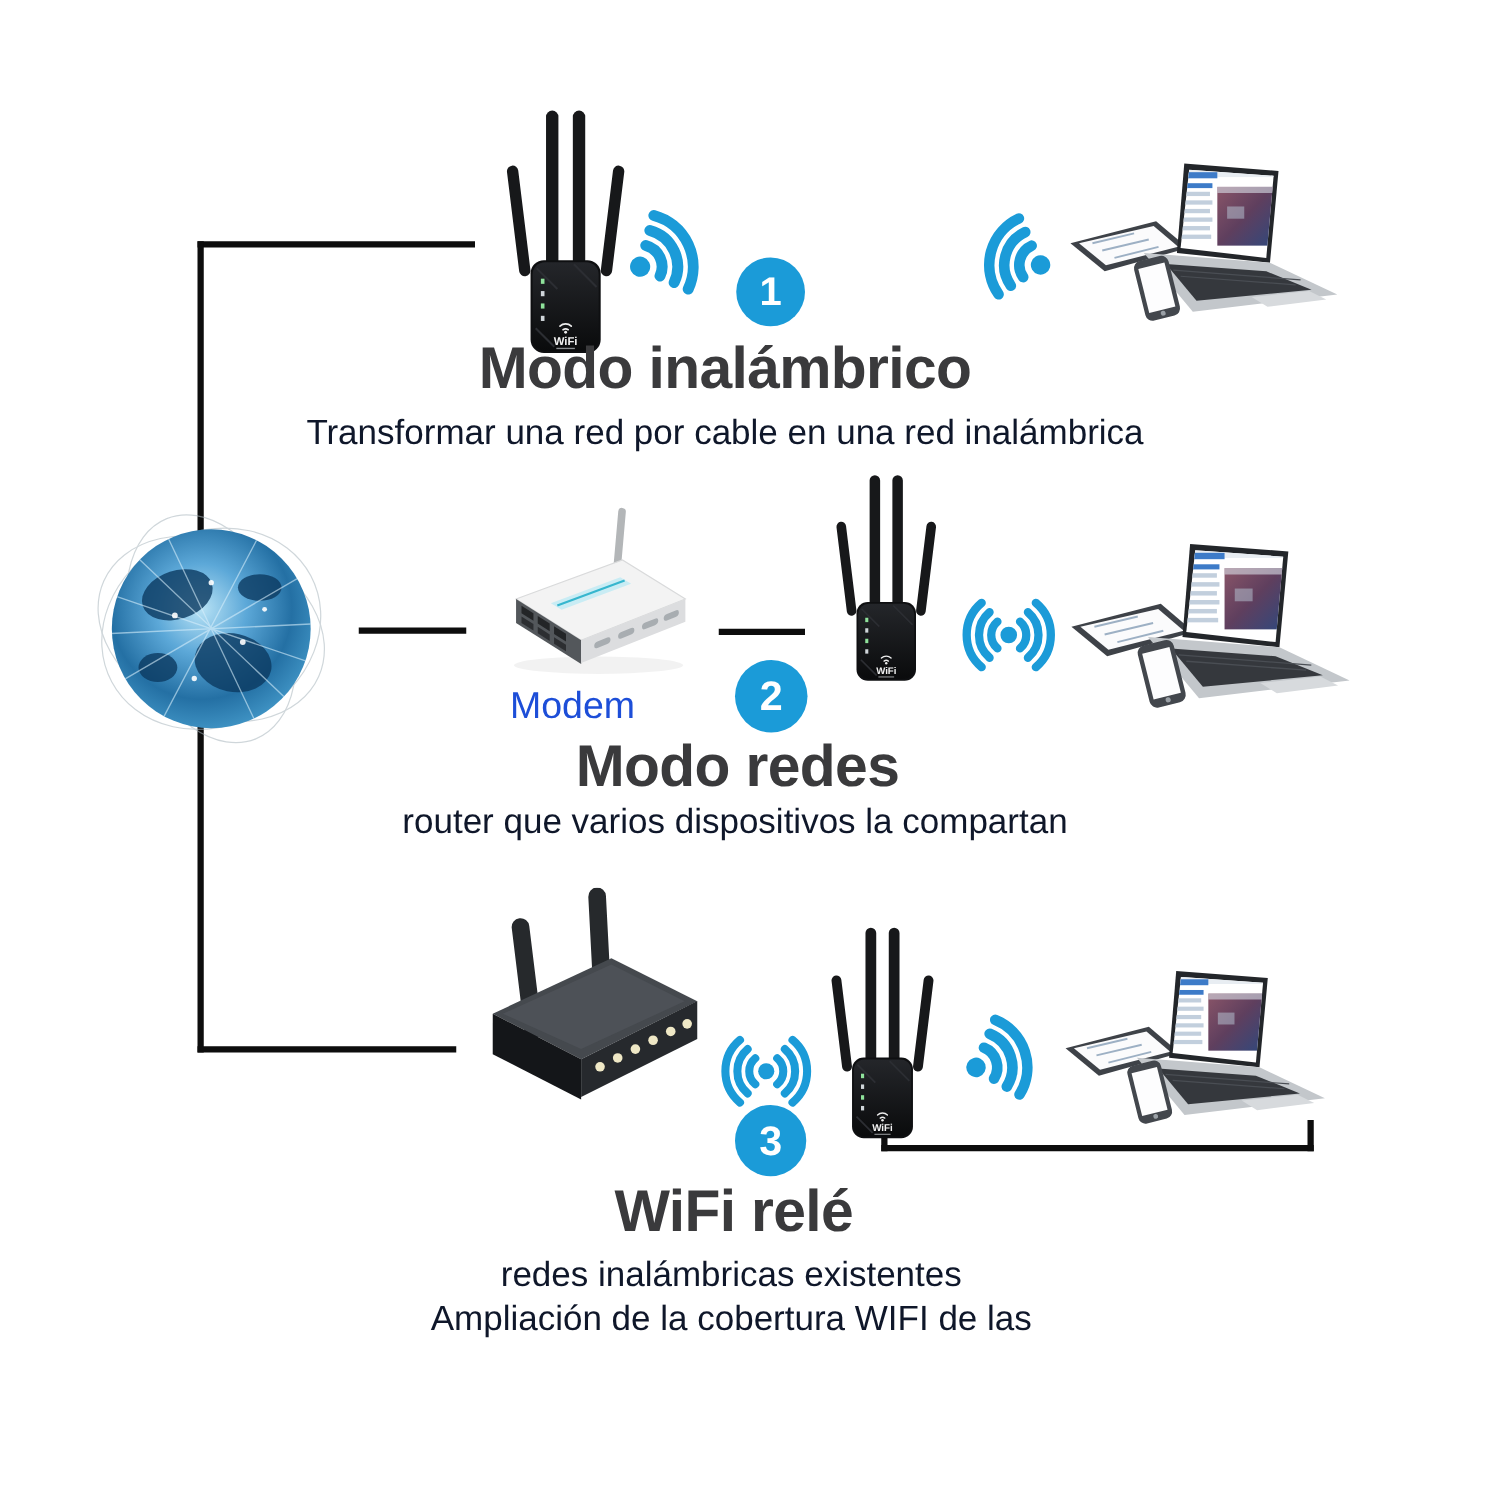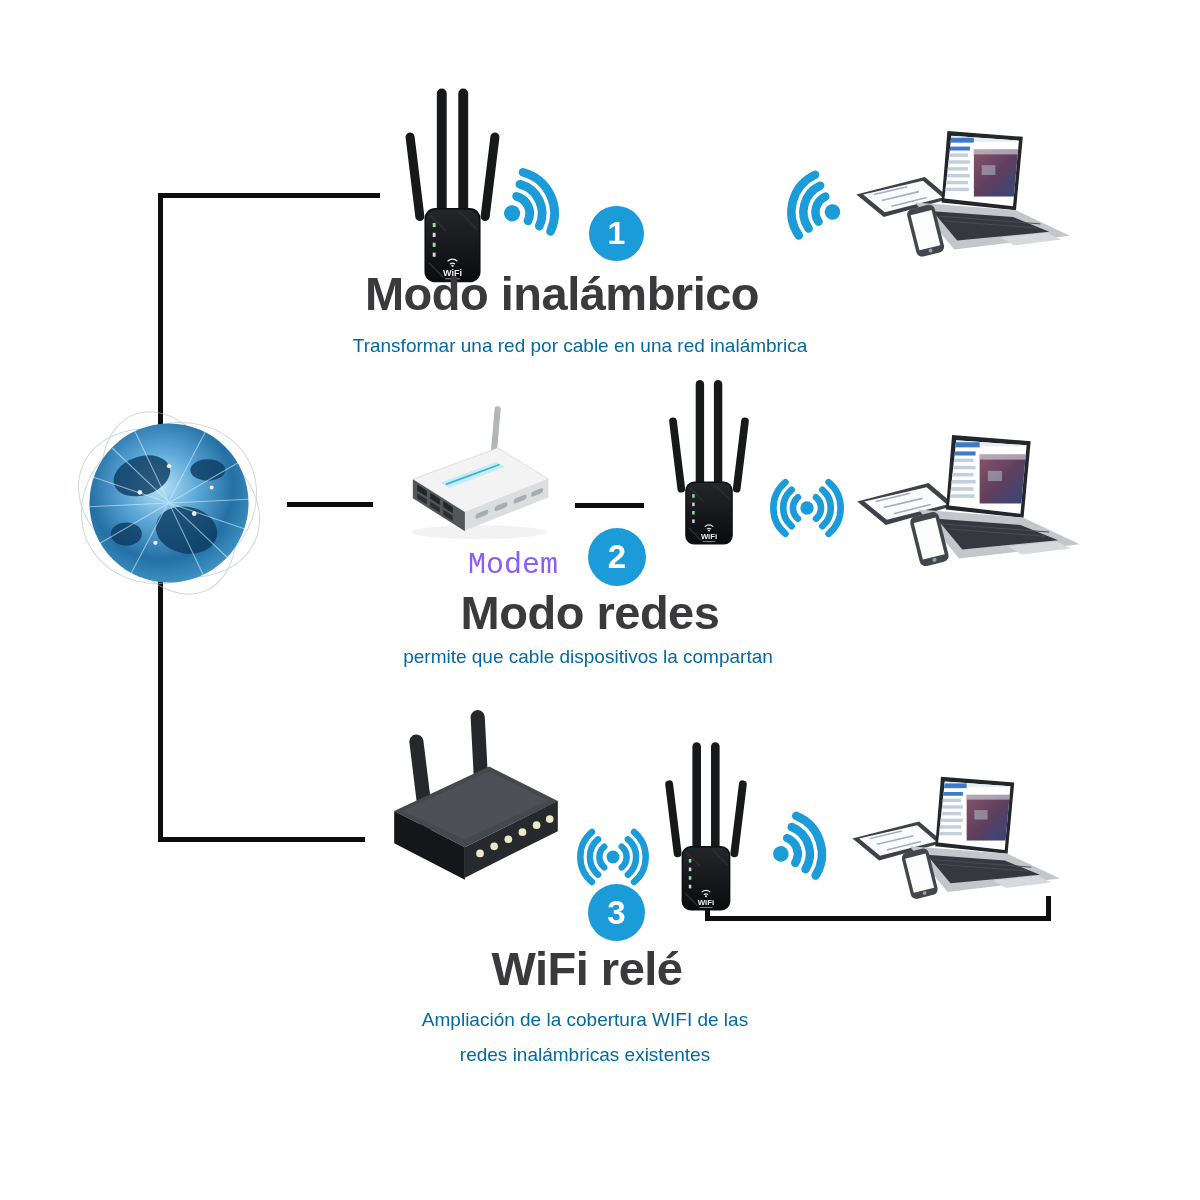--- a/index.html
+++ b/index.html
@@ -5,23 +5,23 @@
   html,body{margin:0;padding:0;background:#fff;}
   #canvas{position:relative;width:1200px;height:1200px;background:#ffffff;overflow:hidden;
           font-family:"Liberation Sans",sans-serif;}
   .abs{position:absolute;}
   .line{position:absolute;background:#0d0d0d;z-index:1;}
   .illus{z-index:2;}
   .badge{position:absolute;z-index:3;border-radius:50%;background:#1b9bd8;color:#ffffff;
          font-weight:700;display:flex;align-items:center;justify-content:center;}
   .title{position:absolute;z-index:3;font-size:47px;font-weight:700;color:#3a3a3c;
          text-align:center;letter-spacing:-0.5px;}
-  .subtitle{position:absolute;z-index:3;font-size:19px;font-weight:400;color:#0369a1;
+  .subtitle{position:absolute;z-index:3;font-size:28px;font-weight:400;color:#0f172a;
             text-align:center;line-height:34px;}
-  .devlabel{position:absolute;z-index:3;font-size:30px;color:#8b5cf6;text-align:right;font-family:Liberation Mono, monospace;}
+  .devlabel{position:absolute;z-index:3;font-size:30px;color:#1d4ed8;text-align:center;}
 </style>
 </head>
 <body>
 
 <div id="canvas">
 
   <svg width="0" height="0" style="position:absolute" aria-hidden="true">
     <defs>
       <linearGradient id="repG" x1="0" y1="0" x2="0" y2="1">
         <stop offset="0" stop-color="#24262a"></stop>
@@ -237,42 +237,42 @@
     <svg class="abs illus" style="left:500px;top:163px;width:60px;height:84px;transform:rotate(-25deg)">
         <use href="#sym-wifi"></use>
       </svg>
     <svg class="abs illus" style="left:785px;top:166px;width:58px;height:82px;transform:scaleX(-1) rotate(-15deg)">
         <use href="#sym-wifi"></use>
       </svg>
     <svg class="abs illus" style="left:853px;top:126px;width:228px;height:142px">
         <use href="#sym-devices"></use>
       </svg>
     <div class="badge" style="left:589px;top:206px;width:55px;height:55px;font-size:32px">1</div>
-    <div class="title" style="left:162px;top:266px;width:800px">Modo inalámbrico</div>
+    <div class="title" style="left:180px;top:266px;width:800px">Modo inalámbrico</div>
     <div class="subtitle" style="left:180px;top:329px;width:800px">Transformar una red por cable en una red inalámbrica</div>
   </section>
 
   <section>
     <svg class="abs illus" style="left:392px;top:398px;width:165px;height:152px">
         <use href="#sym-modem"></use>
       </svg>
     <div class="devlabel" style="left:358px;top:548px;width:200px">Modem</div>
     <svg class="abs illus" style="left:668px;top:378px;width:82px;height:168px">
         <use href="#sym-repeater"></use>
       </svg>
     <svg class="abs illus" style="left:757px;top:473px;width:100px;height:70px" preserveAspectRatio="none">
         <use href="#sym-wifi-b"></use>
       </svg>
     <svg class="abs illus" style="left:855px;top:430px;width:235px;height:148px">
         <use href="#sym-devices"></use>
       </svg>
     <div class="badge" style="left:588px;top:528px;width:58px;height:58px;font-size:33px">2</div>
     <div class="title" style="left:190px;top:585px;width:800px">Modo redes</div>
     <div class="subtitle" style="left:188px;top:640px;width:800px">
-      <div>permite que cable dispositivos la compartan</div>
+      <div>router que varios dispositivos la compartan</div>
     </div>
   </section>
 
   <section>
     <svg class="abs illus" style="left:386px;top:710px;width:182px;height:202px">
         <use href="#sym-router"></use>
       </svg>
     <svg class="abs illus" style="left:565px;top:823px;width:96px;height:68px" preserveAspectRatio="none">
         <use href="#sym-wifi-b"></use>
       </svg>
@@ -281,18 +281,18 @@
       </svg>
     <svg class="abs illus" style="left:770px;top:806px;width:58px;height:84px;transform:rotate(-18deg)">
         <use href="#sym-wifi"></use>
       </svg>
     <svg class="abs illus" style="left:848px;top:772px;width:224px;height:138px">
         <use href="#sym-devices"></use>
       </svg>
     <div class="badge" style="left:588px;top:884px;width:57px;height:57px;font-size:33px">3</div>
     <div class="title" style="left:187px;top:941px;width:800px">WiFi relé</div>
     <div class="subtitle" style="left:185px;top:1002px;width:800px;line-height:35px">
+      <div>redes inalámbricas existentes</div>
       <div>Ampliación de la cobertura WIFI de las</div>
-      <div>redes inalámbricas existentes</div>
     </div>
   </section>
 
 </div>
 
 </body></html>

